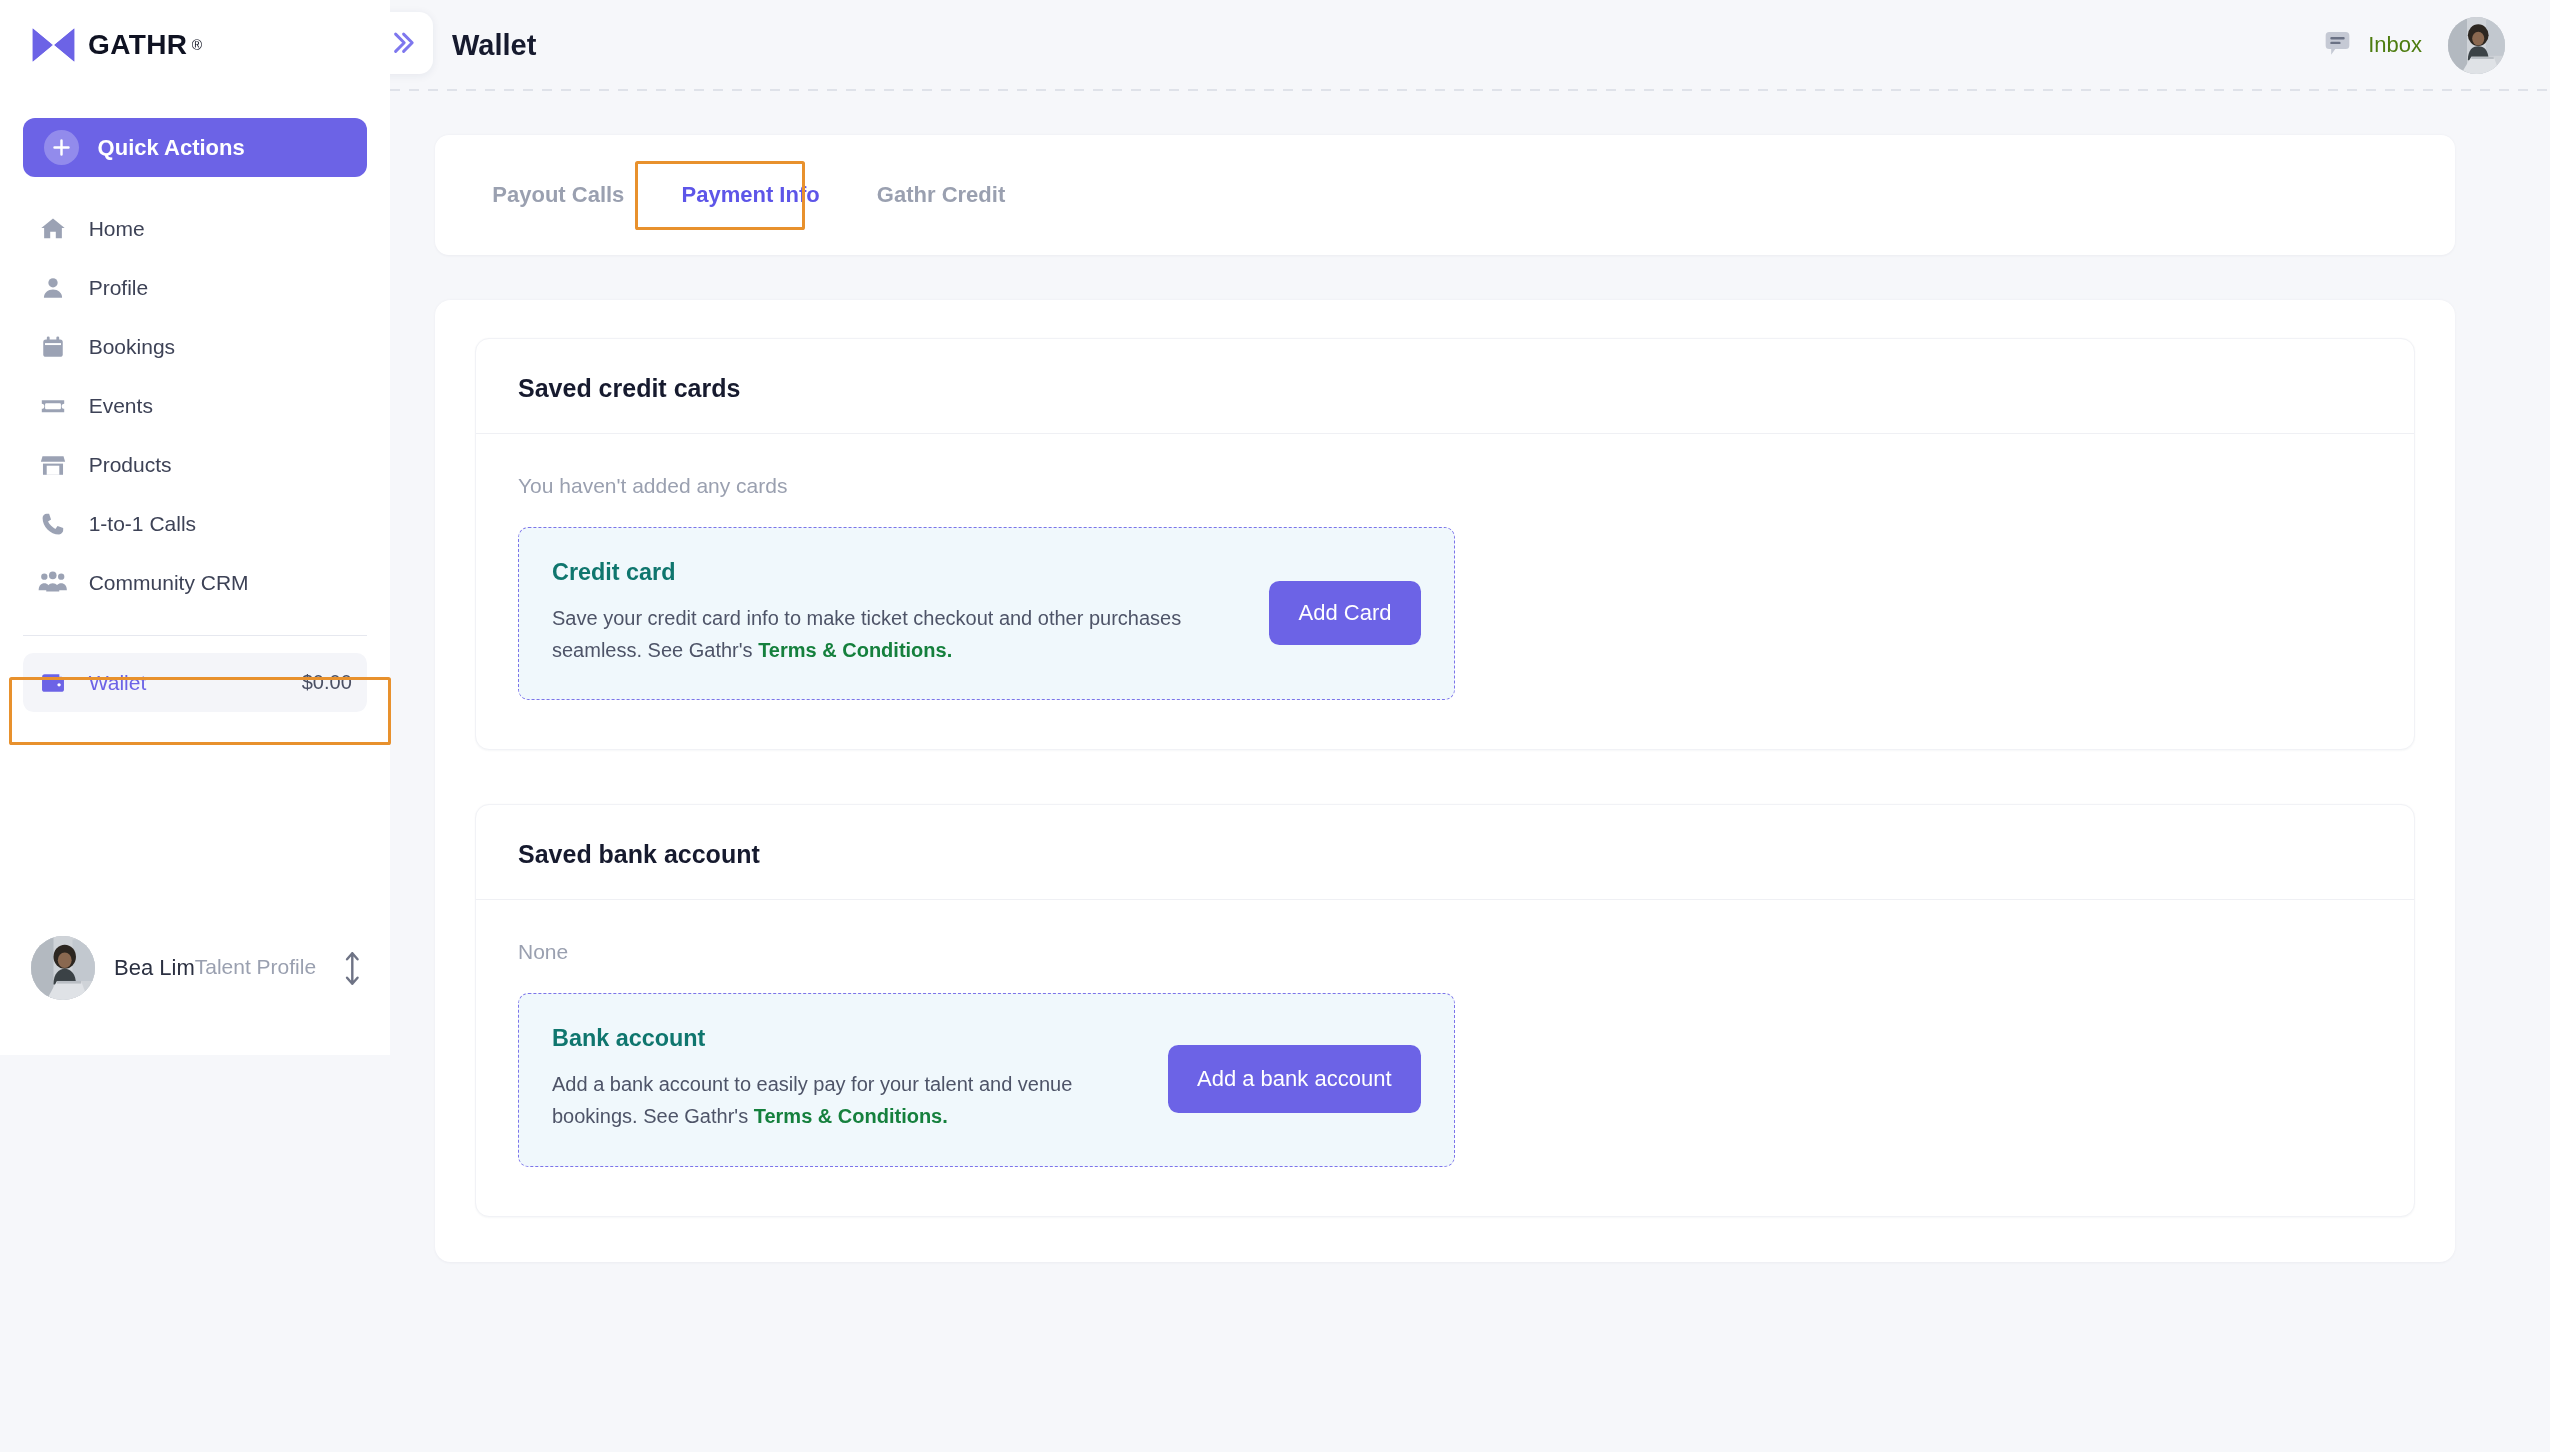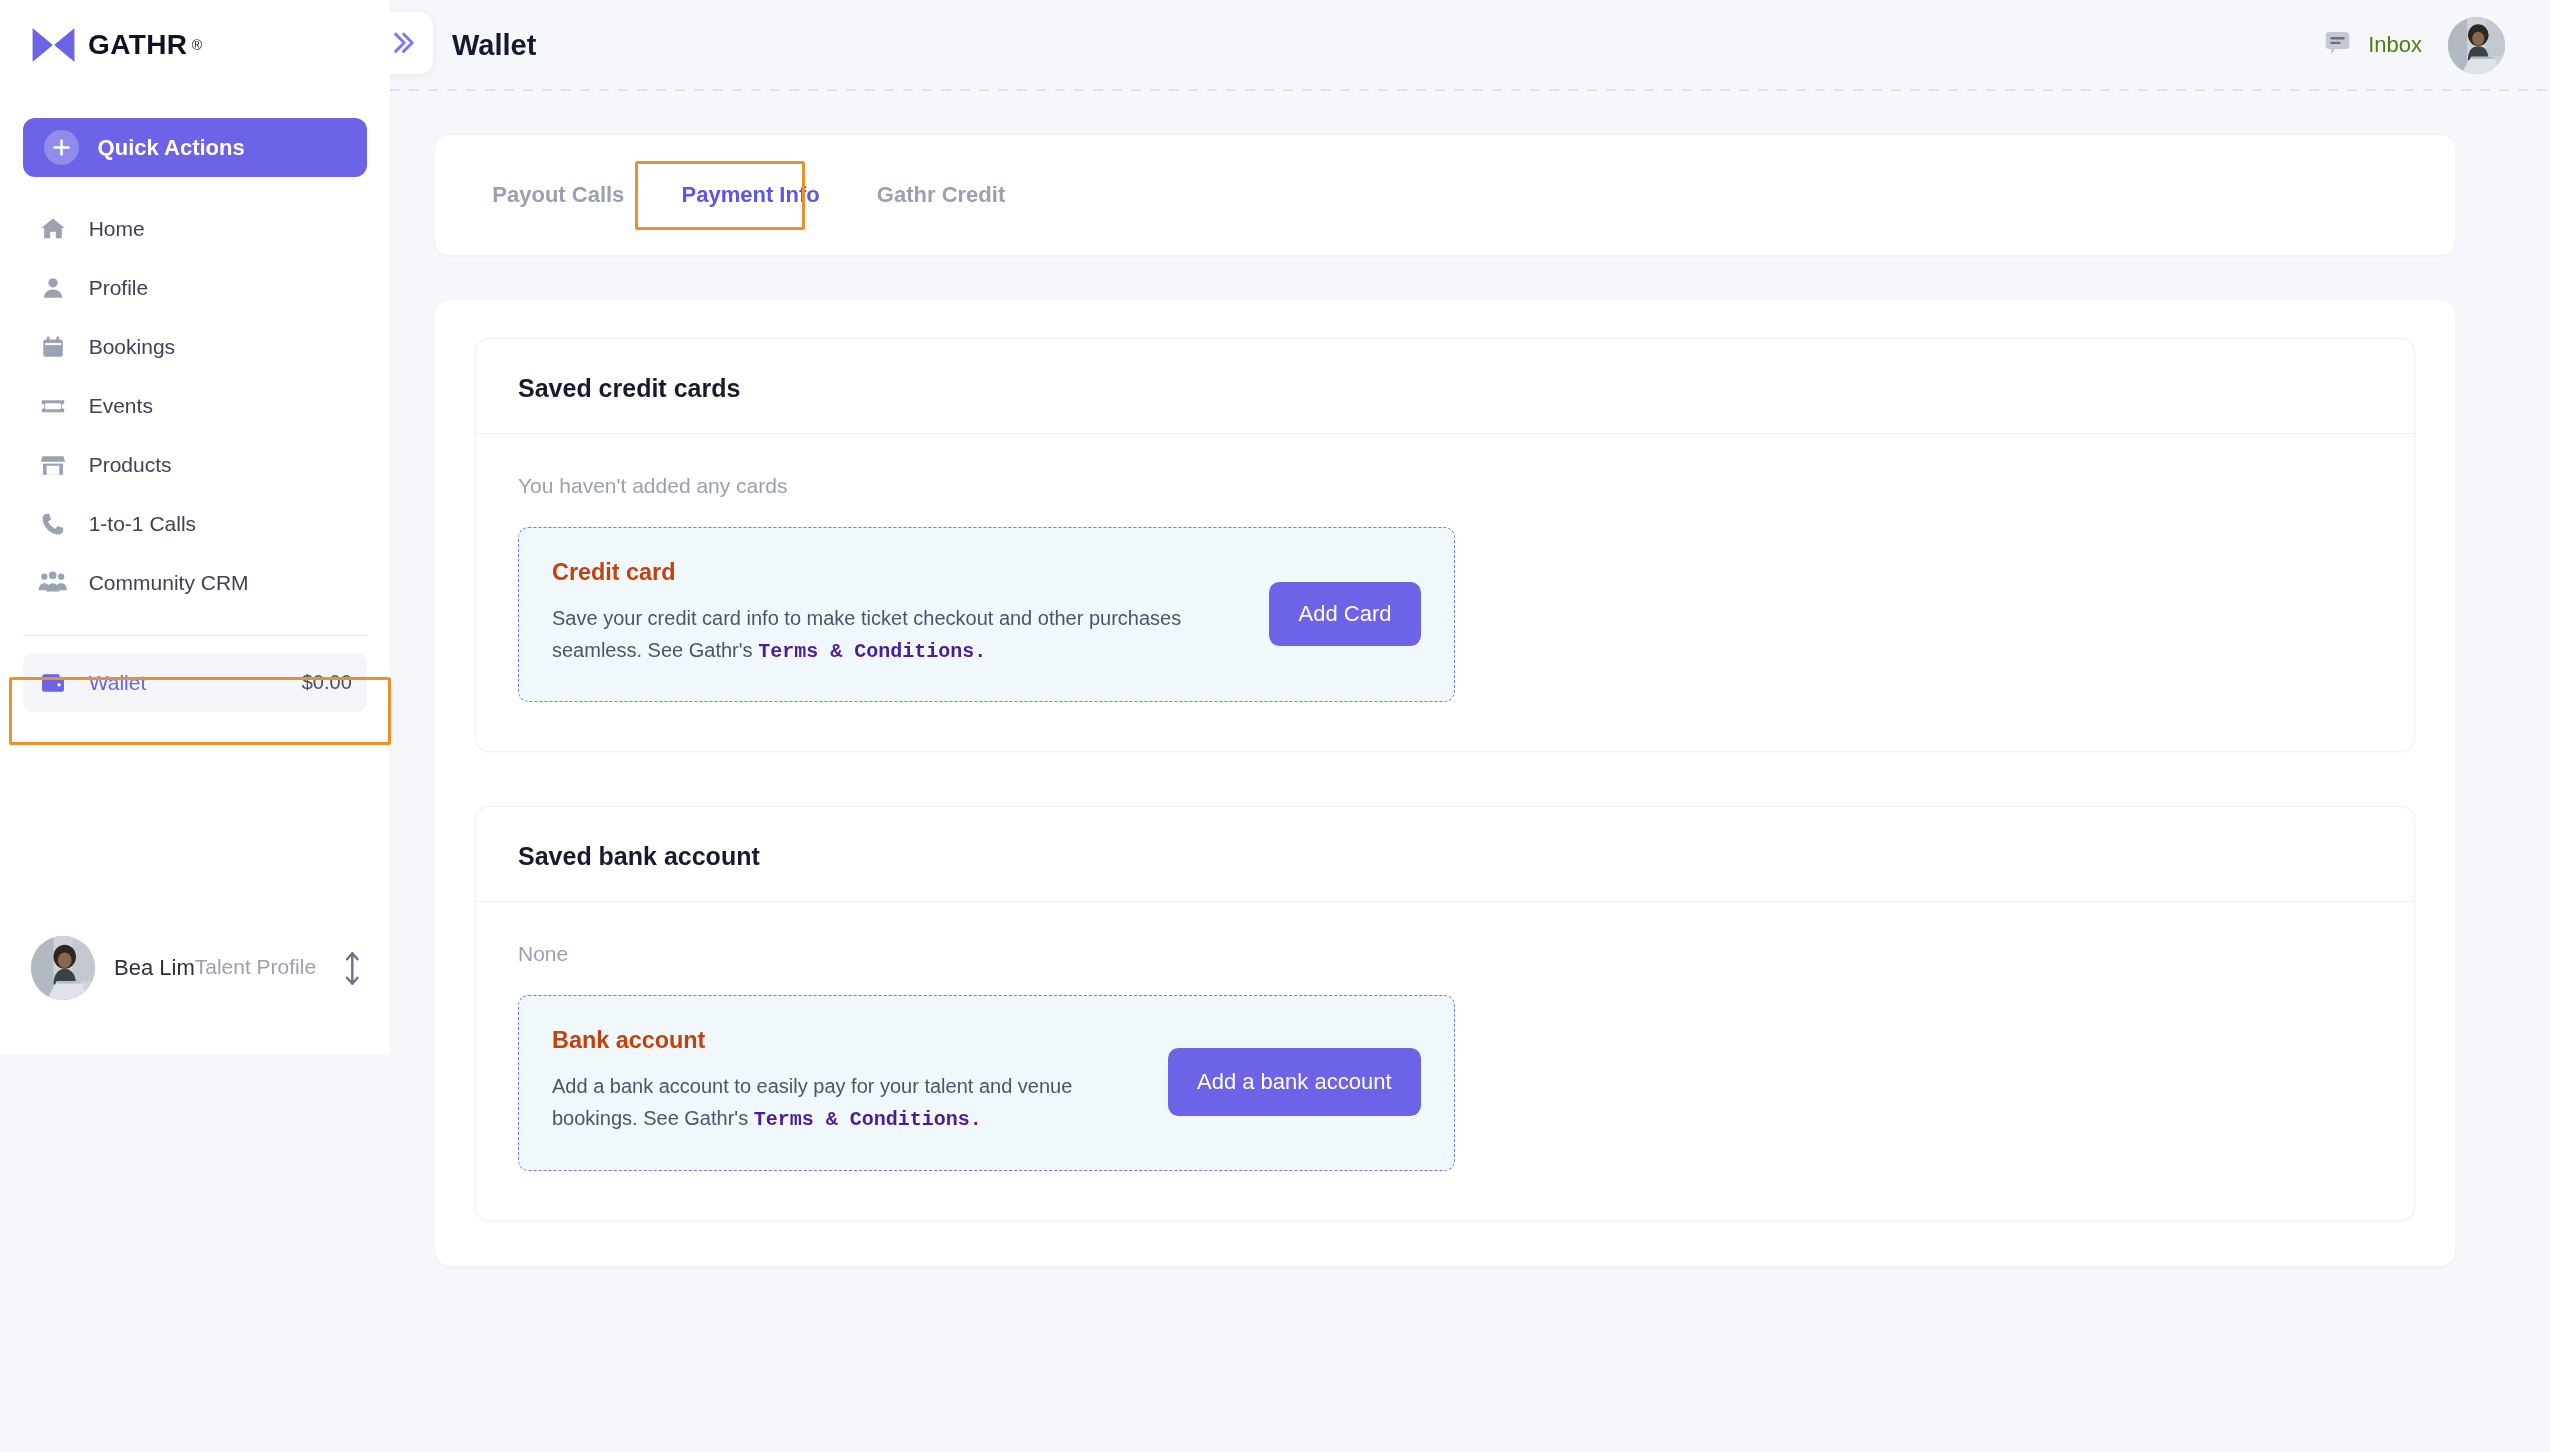--- a/index.html
+++ b/index.html
@@ -183,23 +183,23 @@
 
   .promo {
     border: 1.7px dashed #7c74ea;
     border-radius: 10.4px;
     background: #f0f8fc;
     width: 937px;
     padding: 31px 33px 33px 33px;
     display: flex; align-items: center; gap: 24px;
   }
   .promo-txt { flex: 1; }
-  .promo-title { font-size: 23.4px; font-weight: 700; color: #c2410c; margin-bottom: 15.6px; }
+  .promo-title { font-size: 23.4px; font-weight: 700; color: #0f766e; margin-bottom: 15.6px; }
   .promo-desc { font-size: 20px; color: #4e5468; line-height: 1.62; max-width: 763px; }
-  .promo-link { color: #4c1d95; font-weight: 600; font-family: Liberation Mono, monospace; }
+  .promo-link { color: #15803d; font-weight: 600; }
   .btn-primary {
     background: #6c63e6; color: #ffffff;
     border: none; border-radius: 10.4px;
     font-size: 22px; font-weight: 500;
     padding: 19px 29.5px;
     cursor: pointer; white-space: nowrap;
     font-family: "Liberation Sans", sans-serif;
   }
   .promo.bank .btn-primary { padding: 21px 29.5px; }
 </style>

